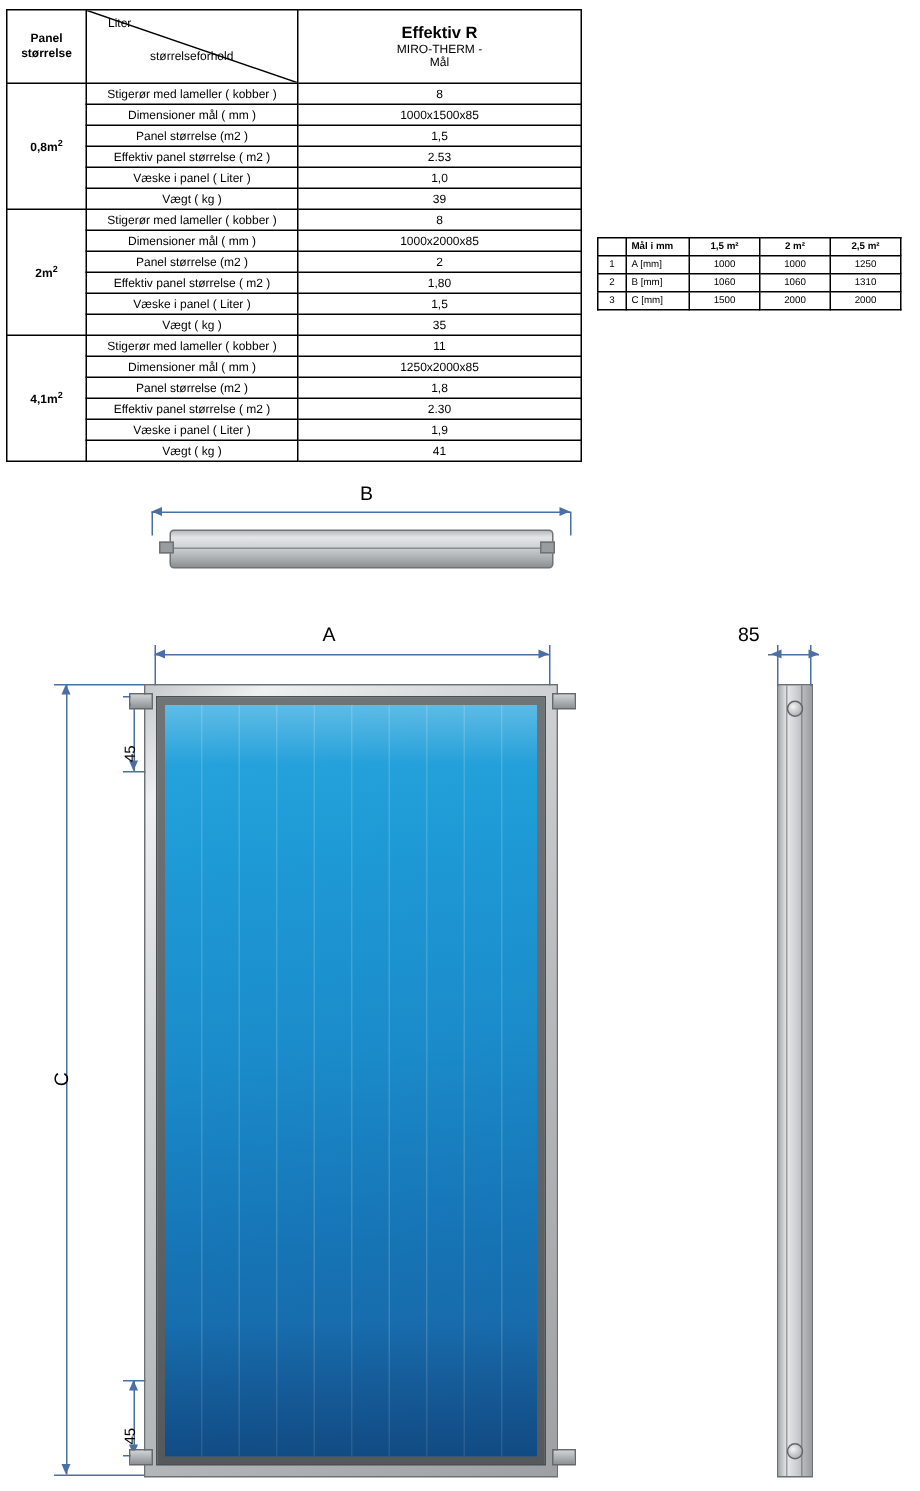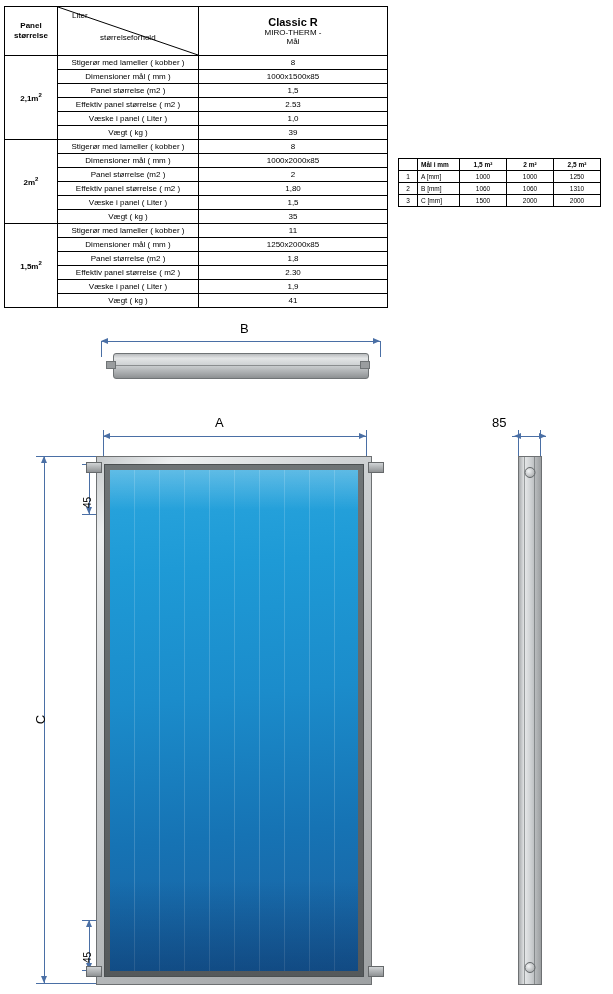--- a/index.html
+++ b/index.html
@@ -91,28 +91,28 @@
       <td class="hdr-mid">
         <div class="hdr-mid-inner">
           <svg class="diag" viewBox="0 0 140 48" preserveAspectRatio="none">
             <line x1="0" y1="0" x2="140" y2="48" stroke="#000" stroke-width="1"></line>
           </svg>
           <span class="t1">Liter</span>
           <span class="t2">størrelseforhold</span>
         </div>
       </td>
       <td class="hdr-right">
-        <div class="title-1">Classic R</div>
+        <div class="title-1">Effektiv R</div>
         <div class="title-2">MIRO-THERM -</div>
         <div class="title-3">Mål</div>
       </td>
     </tr>
 
     <tr>
-      <td class="grp" rowspan="6"><span>2,1m</span><span class="sup">2</span></td>
+      <td class="grp" rowspan="6"><span>0,8m</span><span class="sup">2</span></td>
       <td class="lbl">Stigerør med lameller ( kobber )</td>
       <td class="val">8</td>
     </tr>
     <tr>
       <td class="lbl">Dimensioner mål ( mm )</td>
       <td class="val">1000x1500x85</td>
     </tr>
     <tr>
       <td class="lbl">Panel størrelse (m2 )</td>
       <td class="val">1,5</td>
@@ -150,21 +150,21 @@
     <tr>
       <td class="lbl">Væske i panel ( Liter )</td>
       <td class="val">1,5</td>
     </tr>
     <tr>
       <td class="lbl">Vægt ( kg )</td>
       <td class="val">35</td>
     </tr>
 
     <tr>
-      <td class="grp" rowspan="6"><span>1,5m</span><span class="sup">2</span></td>
+      <td class="grp" rowspan="6"><span>4,1m</span><span class="sup">2</span></td>
       <td class="lbl">Stigerør med lameller ( kobber )</td>
       <td class="val">11</td>
     </tr>
     <tr>
       <td class="lbl">Dimensioner mål ( mm )</td>
       <td class="val">1250x2000x85</td>
     </tr>
     <tr>
       <td class="lbl">Panel størrelse (m2 )</td>
       <td class="val">1,8</td>

